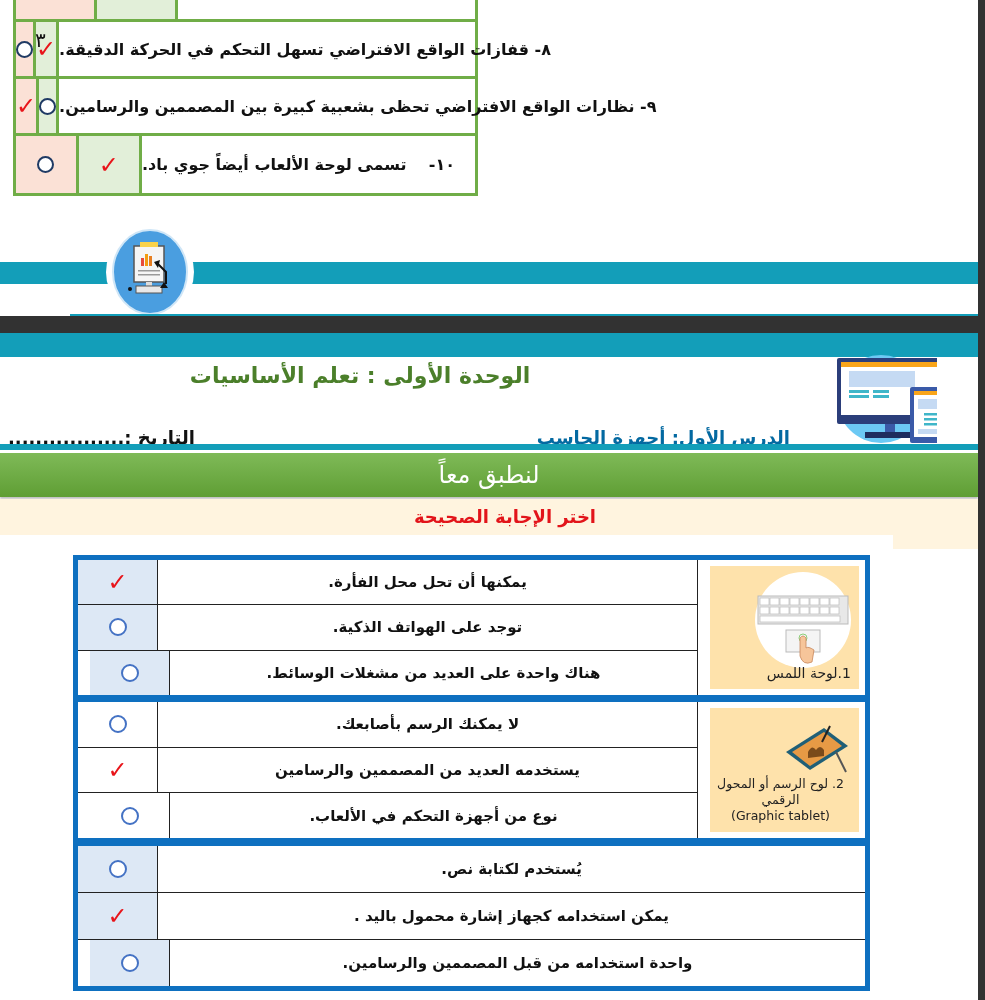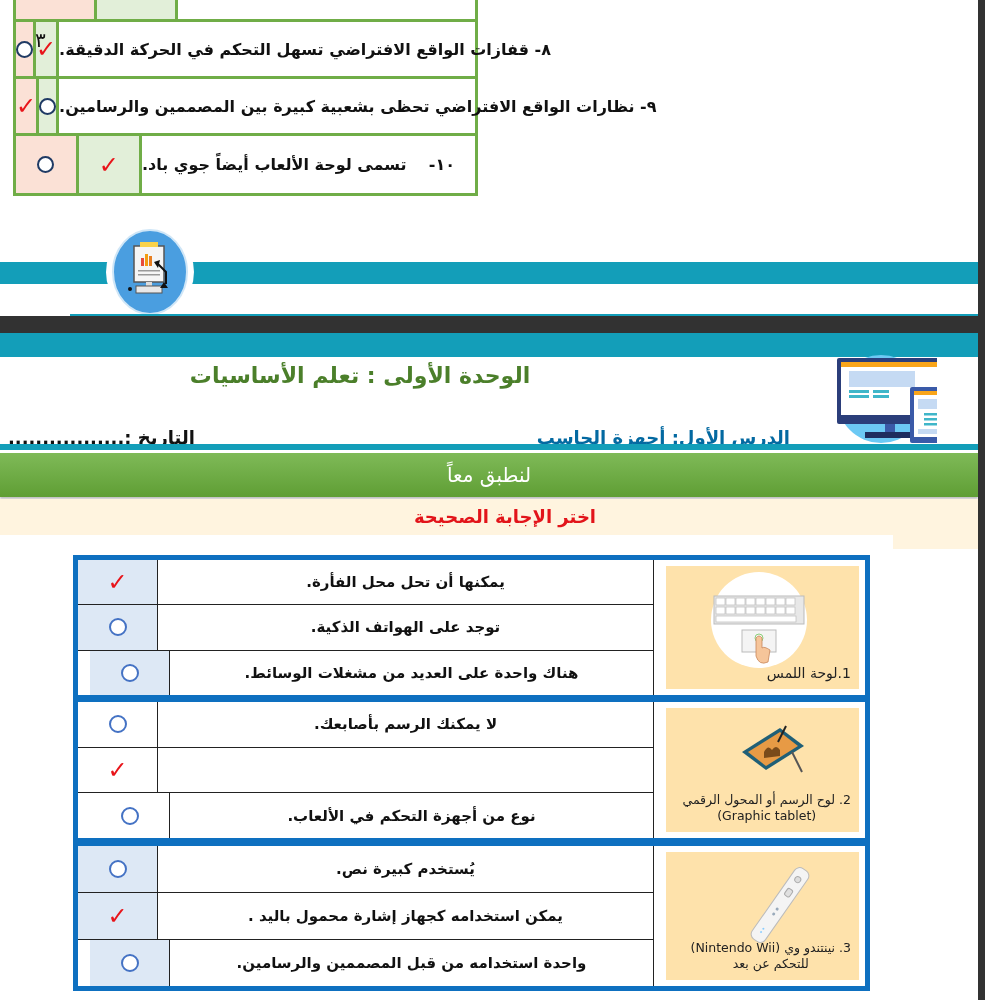--- a/index.html
+++ b/index.html
@@ -24,32 +24,32 @@
   .bottom-line { position: absolute; left: 70px; top: 314px; width: 908px; height: 2px; background: #139eb9; }
 
   
   .page2 { position: absolute; left: 0; top: 333px; width: 978px; height: 667px; background: #ffffff; overflow: hidden; }
   .hdr-band { position: absolute; left: 0; top: 0; width: 978px; height: 24px; background: #139eb9; }
   .unit-title { position: absolute; left: 0; width: 720px; top: 30px; text-align: center; direction: rtl; font-family: "DejaVu Sans", sans-serif; font-weight: bold; font-size: 22px; color: #4b7f2a; }
   .lesson-title { position: absolute; right: 188px; top: 94px; direction: rtl; font-weight: bold; font-size: 18px; color: #0369a1; }
   .date-label { position: absolute; left: 8px; top: 94px; direction: rtl; font-weight: bold; font-size: 18px; color: #111; white-space: nowrap; }
   .hdr-icon { position: absolute; left: 815px; top: 8px; width: 122px; height: 108px; }
   .hdr-bottom-band { position: absolute; left: 0; top: 111px; width: 978px; height: 7px; background: #139eb9; border-bottom: 1px solid #fff; }
-  .green-band { position: absolute; left: 0; top: 120px; width: 978px; height: 44px; background: linear-gradient(#7fba58, #5f9e34); text-align: center; direction: rtl; color: #ffffff; font-size: 20px; line-height: 44px; box-shadow: 0 2px 2px rgba(0,0,0,0.25); }
+  .green-band { position: absolute; left: 0; top: 120px; width: 978px; height: 44px; background: linear-gradient(#7fba58, #5f9e34); text-align: center; direction: rtl; color: #ffffff; font-size: 24px; line-height: 44px; box-shadow: 0 2px 2px rgba(0,0,0,0.25); }
   .cream-band { position: absolute; left: 0; top: 166px; width: 978px; height: 36px; background: #fff4df; text-align: center; direction: rtl; color: #e2141a; font-weight: bold; font-size: 18px; line-height: 36px; padding-left: 32px; }
   .cream-strip { position: absolute; left: 893px; top: 202px; width: 85px; height: 14px; background: #fff4df; }
 
   .mc-block { position: absolute; left: 73px; width: 797px; border: 5px solid #0e70c0; background: #fff; display: flex; }
   .mc-table { flex: 1; display: flex; flex-direction: column; }
   .mc-row { flex: 1; display: flex; border-bottom: 1.5px solid #222; }
   .mc-row:last-child { border-bottom: none; padding-left: 12px; }
   .mc-mark { width: 80px; display: flex; align-items: center; justify-content: center; border-right: 1.5px solid #222; }
   .mc-mark.shaded { background: #dde8f5; }
   .mc-text { flex: 1; direction: rtl; display: flex; align-items: center; justify-content: center; font-weight: bold; font-size: 15px; color: #111; white-space: nowrap; }
-  .mc-image { width: 212px; border-left: 1.5px solid #222; position: relative; padding: 6px 6px 6px 12px; }
+  .mc-image { width: 168px; border-left: 1.5px solid #222; position: relative; padding: 6px 6px 6px 12px; }
   .mc-image-inner { width: 100%; height: 100%; background: #fee2ab; position: relative; }
   .mc-caption { position: absolute; right: 8px; bottom: 8px; direction: rtl; text-align: center; font-size: 12.5px; color: #222; line-height: 16px; }
   .mc-caption.big { font-size: 14px; }
 </style>
 </head>
 <body>
 
 <div class="page1">
   <div class="tf-grid">
     <div class="tf-row">
@@ -200,20 +200,21 @@
       <div class="mc-row">
         <div class="mc-mark">
             <span class="circle-blue"></span>
           </div>
         <div class="mc-text">لا يمكنك الرسم بأصابعك.</div>
       </div>
       <div class="mc-row">
         <div class="mc-mark">
             <span class="check">✓</span>
           </div>
+        <div class="mc-text">يستخدمه العديد من المصممين والرسامين</div>
       </div>
       <div class="mc-row">
         <div class="mc-mark">
             <span class="circle-blue"></span>
           </div>
         <div class="mc-text">نوع من أجهزة التحكم في الألعاب.</div>
       </div>
     </div>
     <div class="mc-image">
       <div class="mc-image-inner">
@@ -231,48 +232,29 @@
       </div>
     </div>
   </div>
 
   <div class="mc-block" style="top:508px;height:150px">
     <div class="mc-table">
       <div class="mc-row">
         <div class="mc-mark shaded">
             <span class="circle-blue"></span>
           </div>
-        <div class="mc-text">يُستخدم كبيرة نص.</div>
+        <div class="mc-text">يُستخدم لكتابة نص.</div>
       </div>
       <div class="mc-row">
         <div class="mc-mark shaded">
             <span class="check">✓</span>
           </div>
         <div class="mc-text">يمكن استخدامه كجهاز إشارة محمول باليد .</div>
       </div>
       <div class="mc-row">
         <div class="mc-mark shaded">
             <span class="circle-blue"></span>
           </div>
         <div class="mc-text">واحدة استخدامه من قبل المصممين والرسامين.</div>
       </div>
     </div>
-    <div class="mc-image">
-      <div class="mc-image-inner">
-        <svg style="position:absolute;left:84px;top:8px" width="60" height="90" viewBox="0 0 60 90">
-          <g transform="rotate(35 30 45)">
-            <rect x="22" y="2" width="16" height="86" rx="6" fill="#f4f4f4" stroke="#bbb"></rect>
-            <circle cx="30" cy="14" r="3" fill="#ddd" stroke="#aaa"></circle>
-            <rect x="27" y="26" width="6" height="8" rx="2" fill="#e0e0e0" stroke="#aaa"></rect>
-            <circle cx="30" cy="50" r="1.5" fill="#9ab"></circle>
-            <circle cx="30" cy="56" r="1.5" fill="#9ab"></circle>
-            <circle cx="30" cy="74" r="1" fill="#8cf"></circle>
-            <circle cx="30" cy="78" r="1" fill="#8cf"></circle>
-          </g>
-        </svg>
-        <div class="mc-caption">
-          <div>3. نينتندو وي (Nintendo Wii)</div>
-          <div>للتحكم عن بعد</div>
-        </div>
-      </div>
-    </div>
   </div>
 </div>
 
 </body></html>

